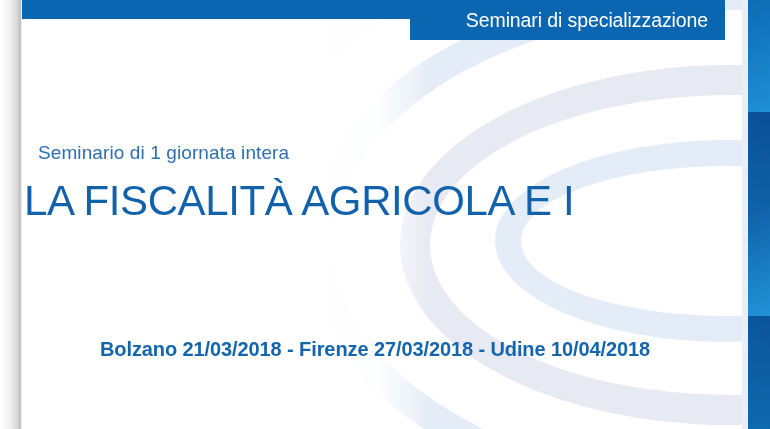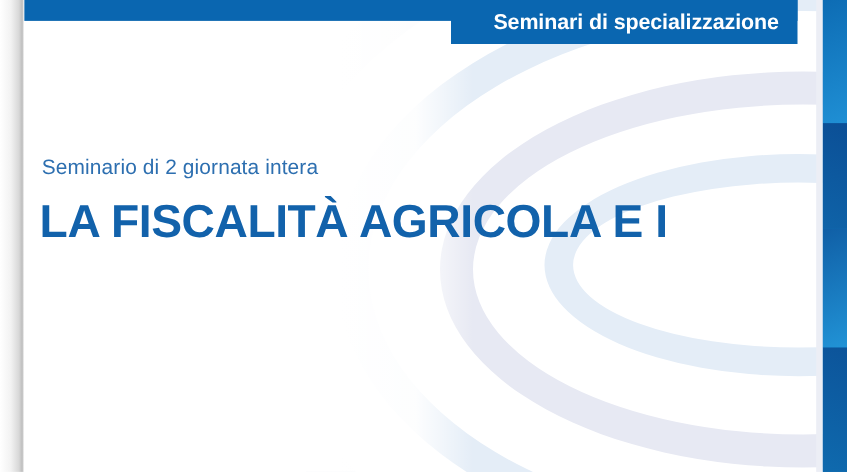--- a/index.html
+++ b/index.html
@@ -108,21 +108,21 @@
     z-index: 7;
     display: flex;
     align-items: center;
     justify-content: flex-end;
     box-sizing: border-box;
     padding-right: 17px;
   }
   .banner-label {
     color: #ffffff;
     font-size: 19.5px;
-    font-weight: bold;
+    font-weight: normal;
     letter-spacing: -0.1px;
     white-space: nowrap;
     font-family: "Liberation Sans", sans-serif;
   }
 
   
   .content {
     position: absolute;
     left: 0; top: 0;
     width: 770px; height: 429px;
@@ -135,26 +135,26 @@
     top: 142px;
     color: #2d6fb0;
     font-size: 19px;
     font-weight: normal;
     letter-spacing: 0.1px;
     white-space: nowrap;
   }
 
   .headline {
     position: absolute;
-    left: 36px;
+    left: 24px;
     top: 176px;
     width: 640px;
     color: #1262ab;
     font-size: 42px;
-    font-weight: bold;
+    font-weight: normal;
     line-height: 49px;
     letter-spacing: -0.4px;
   }
   .headline .l2 { display: block; }
 
   .dates {
     position: absolute;
     left: 100px;
     top: 338px;
     color: #1565ad;
@@ -191,22 +191,23 @@
   <div class="strip-gap"></div>
   <div class="right-strip">
     <div class="facet f1"></div>
     <div class="facet f2"></div>
     <div class="facet f3"></div>
     <div class="facet f4"></div>
   </div>
 
   <div class="content">
 
-    <div class="kicker">Seminario di 2 giornata intera</div>
+    <div class="kicker">Seminario di 1 giornata intera</div>
 
     <div class="headline">
       <span class="l1">LA FISCALITÀ AGRICOLA E I</span>
     </div>
 
+    <div class="dates">Bolzano 21/03/2018 - Firenze 27/03/2018 - Udine 10/04/2018</div>
 
   </div>
 
 </div>
 
 </body></html>

